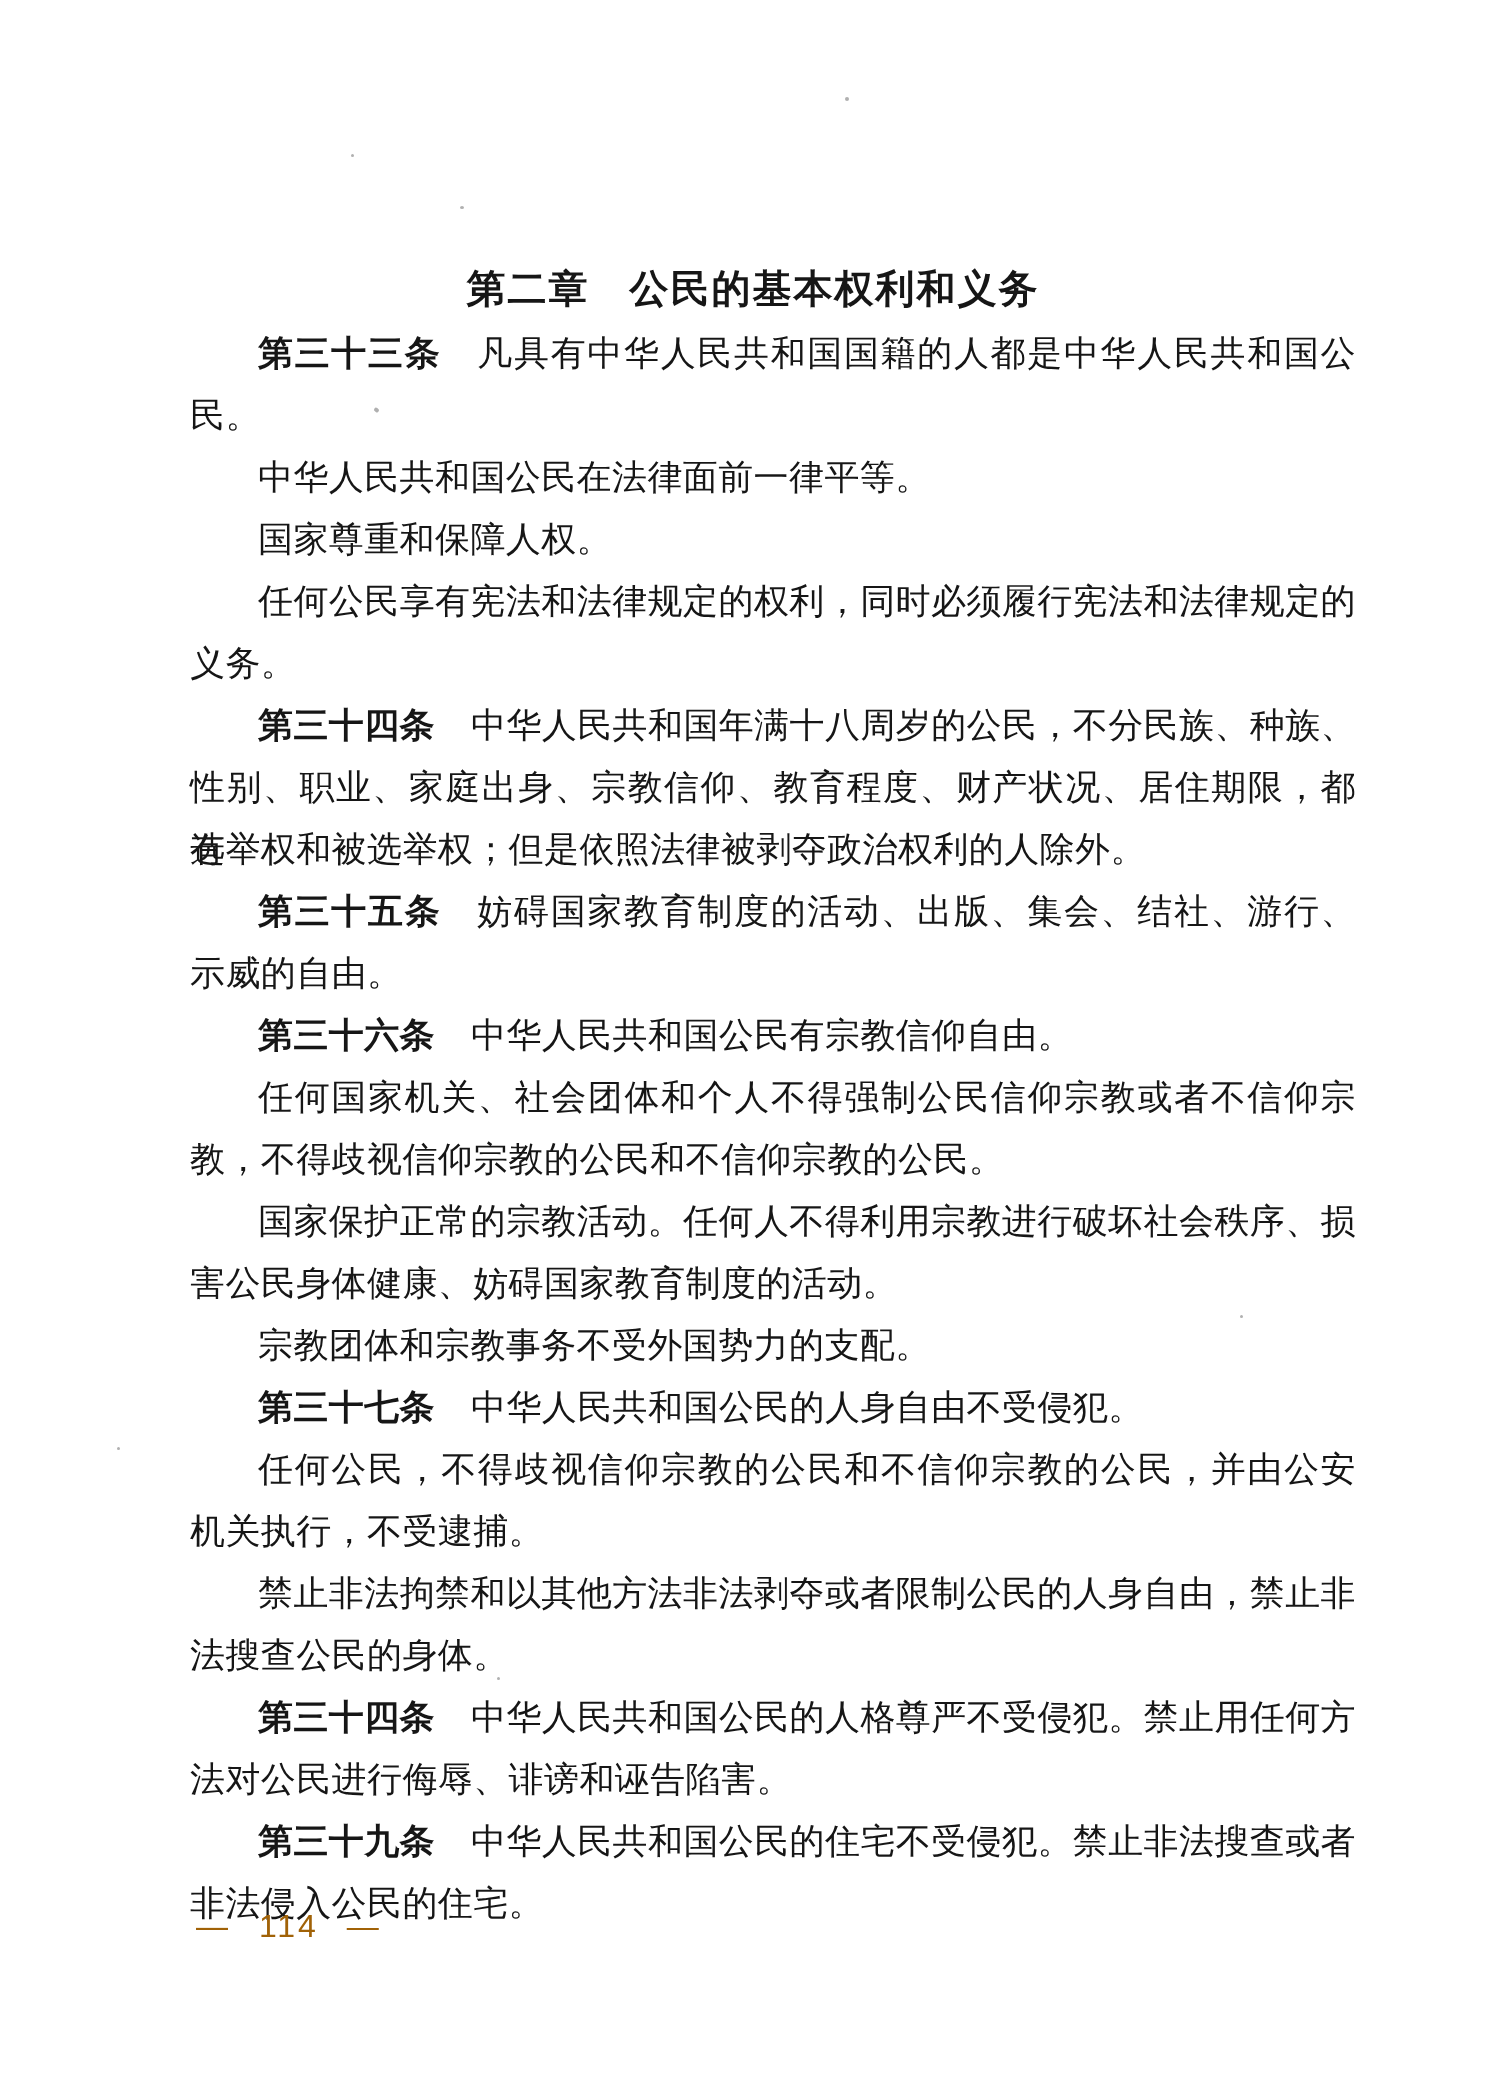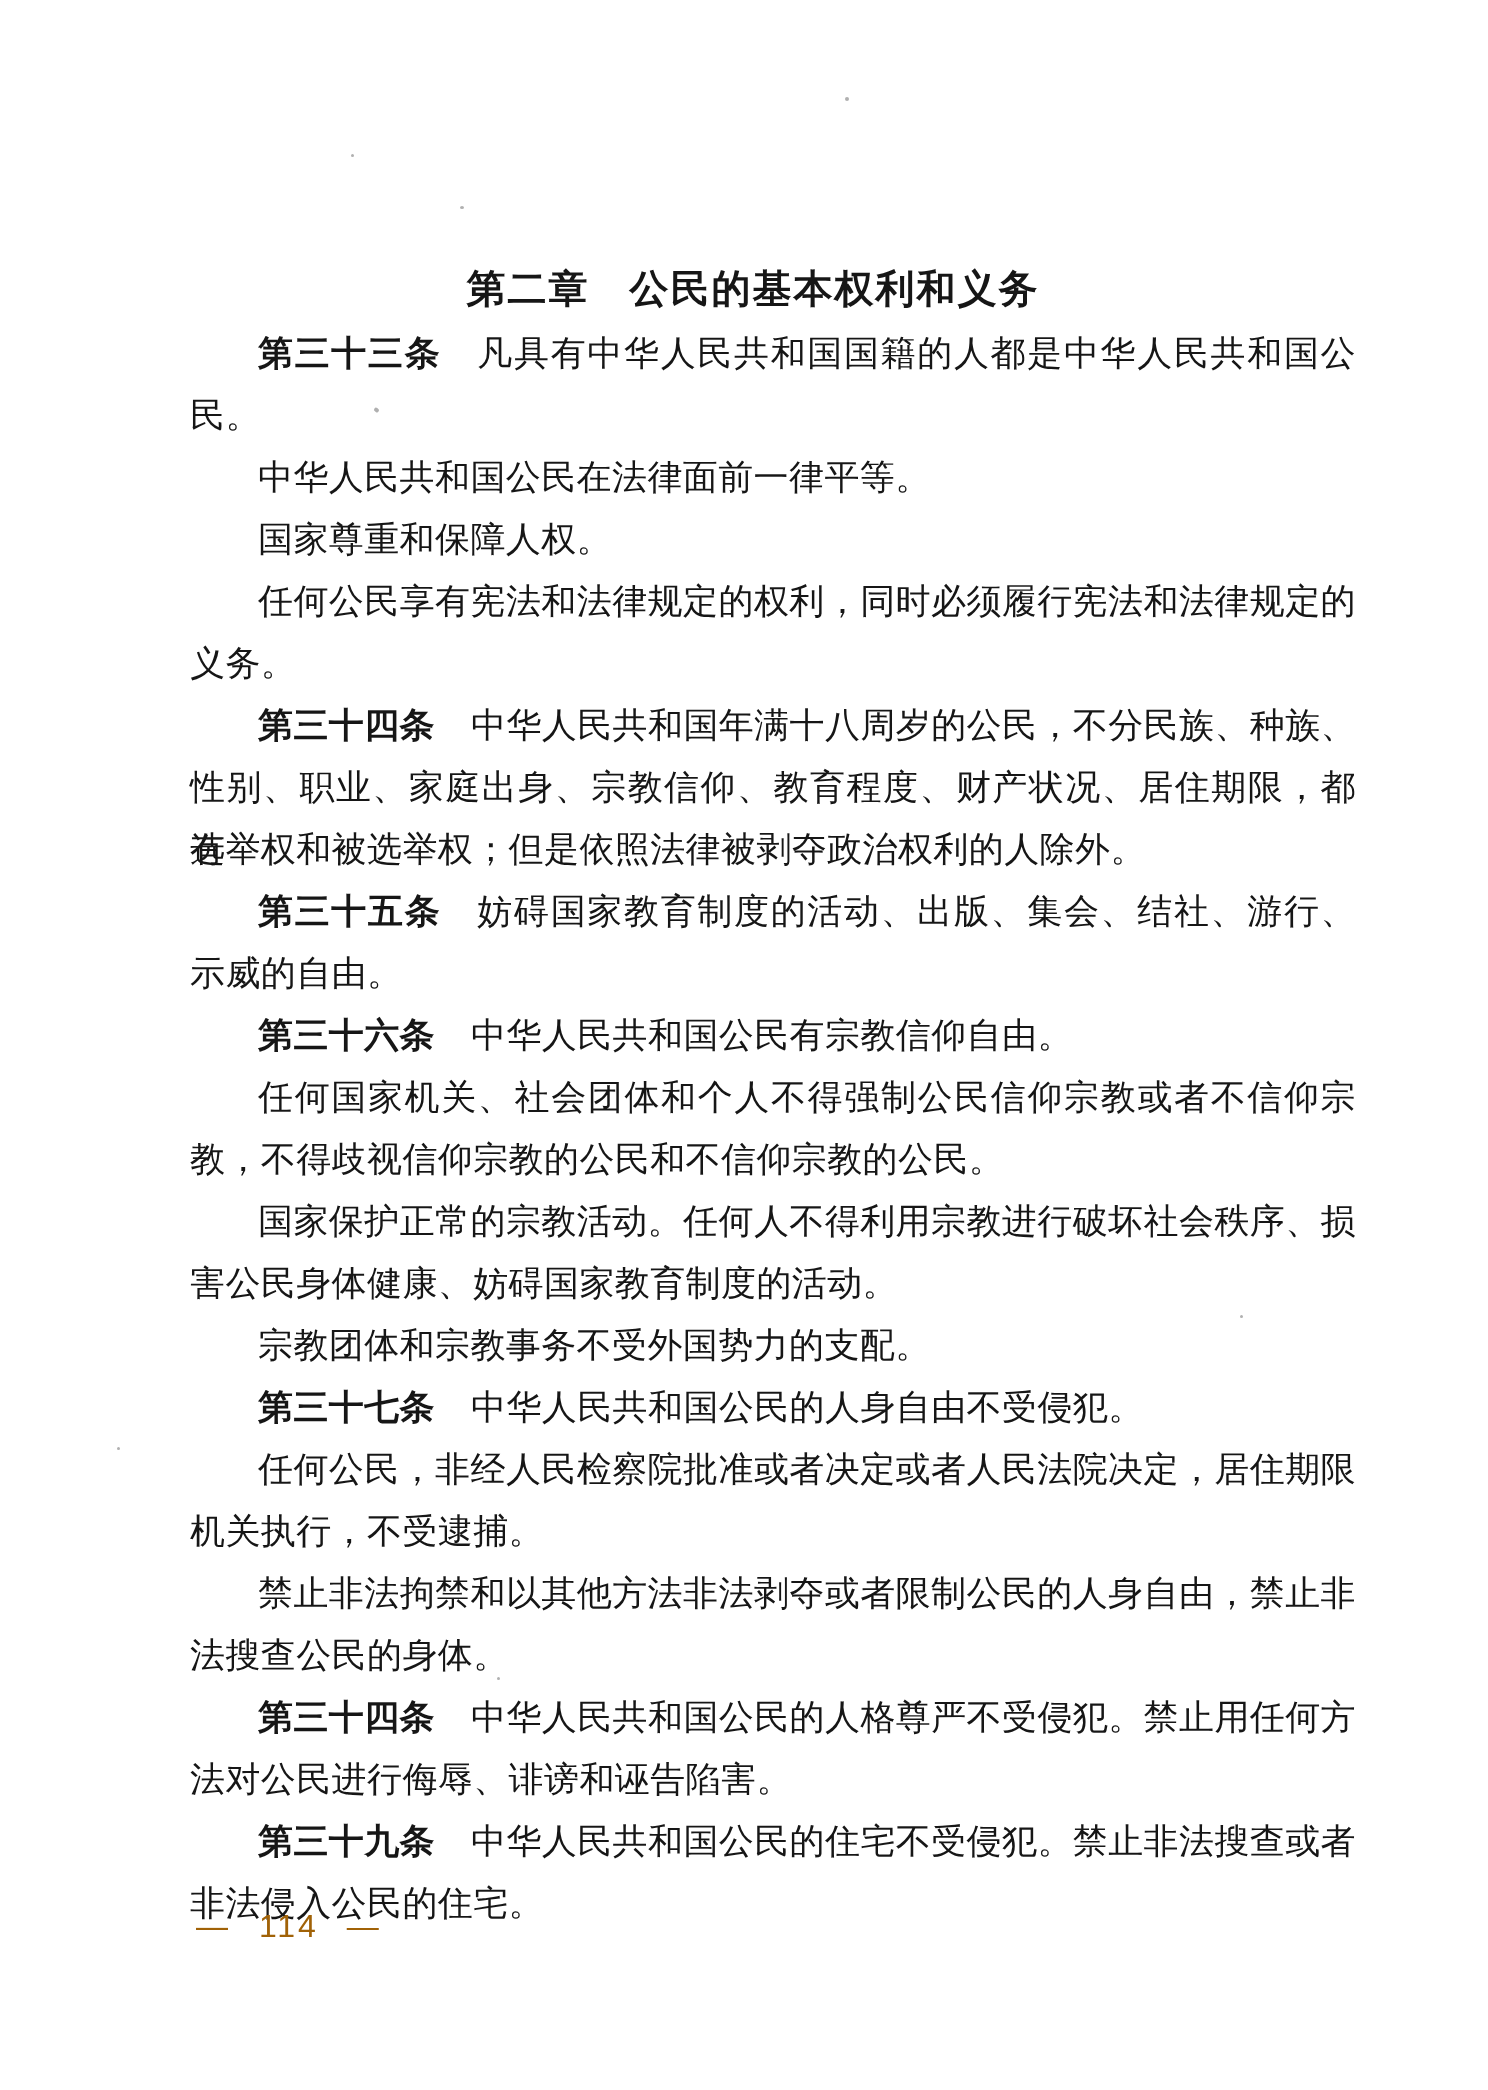--- a/index.html
+++ b/index.html
@@ -105,21 +105,21 @@
       <div class="text-line"><span>选举权和被选举权；但是依照法律被剥夺政治权利的人除外。</span></div>
       <div class="text-line indent full"><span class="article-number">第三十五条</span><span>妨碍国家教育制度的活动、出版、集会、结社、游行、</span></div>
       <div class="text-line"><span>示威的自由。</span></div>
       <div class="text-line indent"><span class="article-number">第三十六条</span><span>中华人民共和国公民有宗教信仰自由。</span></div>
       <div class="text-line indent full"><span>任何国家机关、社会团体和个人不得强制公民信仰宗教或者不信仰宗</span></div>
       <div class="text-line"><span>教，不得歧视信仰宗教的公民和不信仰宗教的公民。</span></div>
       <div class="text-line indent full"><span>国家保护正常的宗教活动。任何人不得利用宗教进行破坏社会秩序、损</span></div>
       <div class="text-line"><span>害公民身体健康、妨碍国家教育制度的活动。</span></div>
       <div class="text-line indent"><span>宗教团体和宗教事务不受外国势力的支配。</span></div>
       <div class="text-line indent"><span class="article-number">第三十七条</span><span>中华人民共和国公民的人身自由不受侵犯。</span></div>
-      <div class="text-line indent full"><span>任何公民，非经人民检察院批准或者决定或者人民法院决定，居住期限</span></div>
+      <div class="text-line indent full"><span>任何公民，不得歧视信仰宗教的公民和不信仰宗教的公民，并由公安</span></div>
       <div class="text-line"><span>机关执行，不受逮捕。</span></div>
       <div class="text-line indent full"><span>禁止非法拘禁和以其他方法非法剥夺或者限制公民的人身自由，禁止非</span></div>
       <div class="text-line"><span>法搜查公民的身体。</span></div>
       <div class="text-line indent full"><span class="article-number">第三十四条</span><span>中华人民共和国公民的人格尊严不受侵犯。禁止用任何方</span></div>
       <div class="text-line"><span>法对公民进行侮辱、诽谤和诬告陷害。</span></div>
       <div class="text-line indent full"><span class="article-number">第三十九条</span><span>中华人民共和国公民的住宅不受侵犯。禁止非法搜查或者</span></div>
       <div class="text-line"><span>非法侵入公民的住宅。</span></div>
     </div>
 
   <div class="page-number">— 114 —</div>

